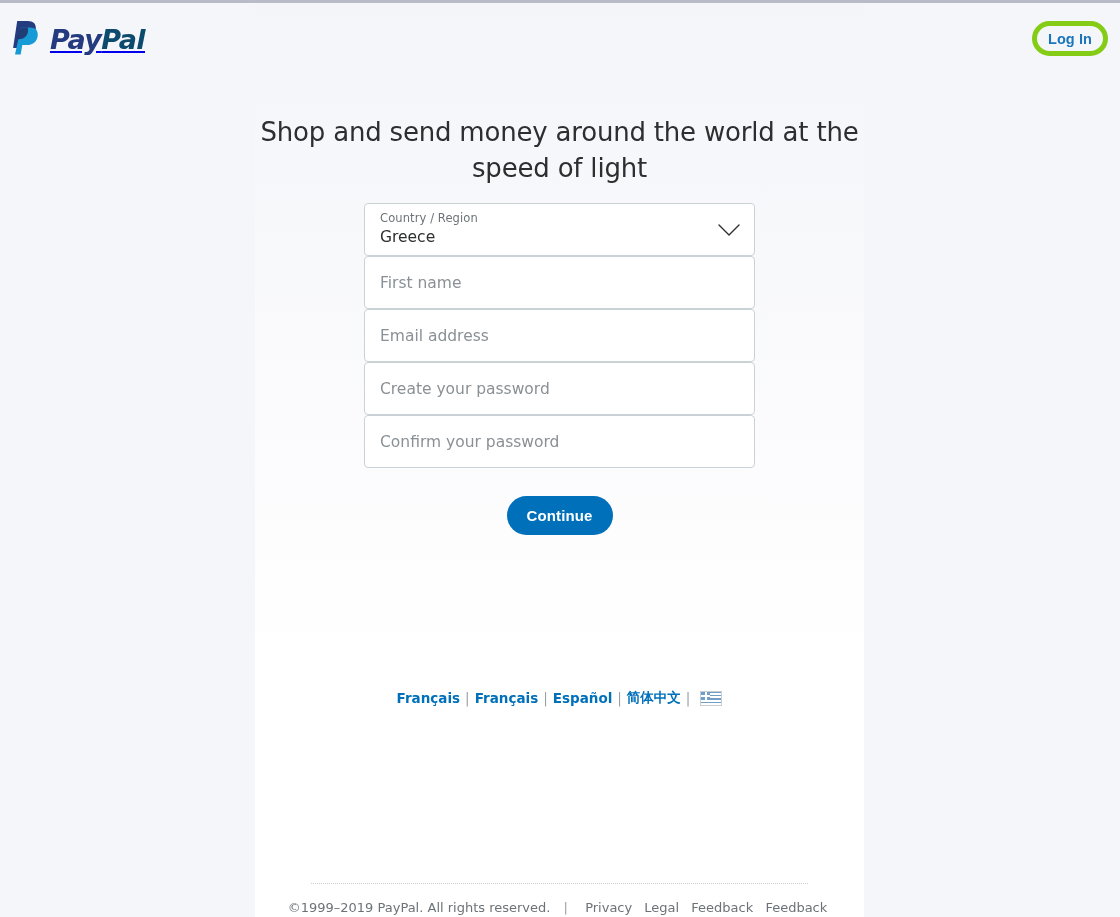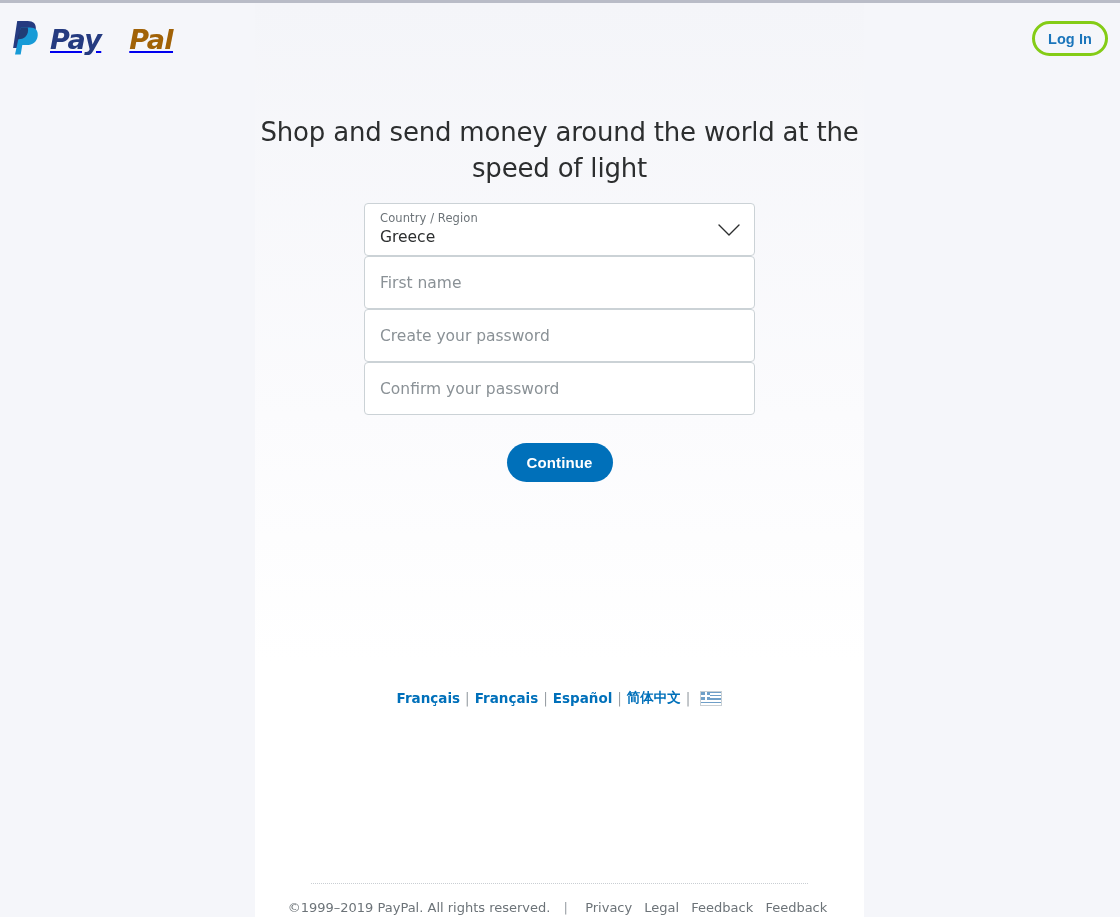--- a/index.html
+++ b/index.html
@@ -60,29 +60,29 @@
   .brand-word {
     font-family: "DejaVu Sans", sans-serif;
     font-size: 27px;
     font-weight: bold;
     font-style: italic;
     letter-spacing: -0.6px;
     line-height: 1;
     white-space: nowrap;
   }
   .brand-word .w1 { color: #253b80; }
-  .brand-word .w2 { color: #a16207; margin-left: 28px; }
+  .brand-word .w2 { color: #0c4a6e; }
 
   .login-btn {
     position: absolute;
     top: 21px;
     right: 12px;
     width: 76px;
     height: 35px;
-    border: 3px solid #84cc16;
+    border: 5px solid #84cc16;
     border-radius: 20px;
     background: transparent;
     color: #1b75bb;
     font-family: "Liberation Sans", sans-serif;
     font-size: 14.5px;
     font-weight: bold;
     letter-spacing: 0.1px;
     cursor: pointer;
     z-index: 20;
     display: flex;
@@ -308,20 +308,23 @@
               <path d="M1 1 L11 11 L21 1" stroke="#2c2e2f" stroke-width="1.4" fill="none" stroke-linecap="round" stroke-linejoin="round"></path>
             </svg>
           </span>
         </div>
 
         <div class="field">
           <input type="text" placeholder="First name" style="">
         </div>
 
 
+        <div class="field">
+          <input type="text" placeholder="Email address" style="">
+        </div>
 
         <div class="field">
           <input type="text" placeholder="Create your password" style="">
         </div>
 
         <div class="field">
           <input type="text" placeholder="Confirm your password" style="">
         </div>
 
         <div class="continue-wrap">

